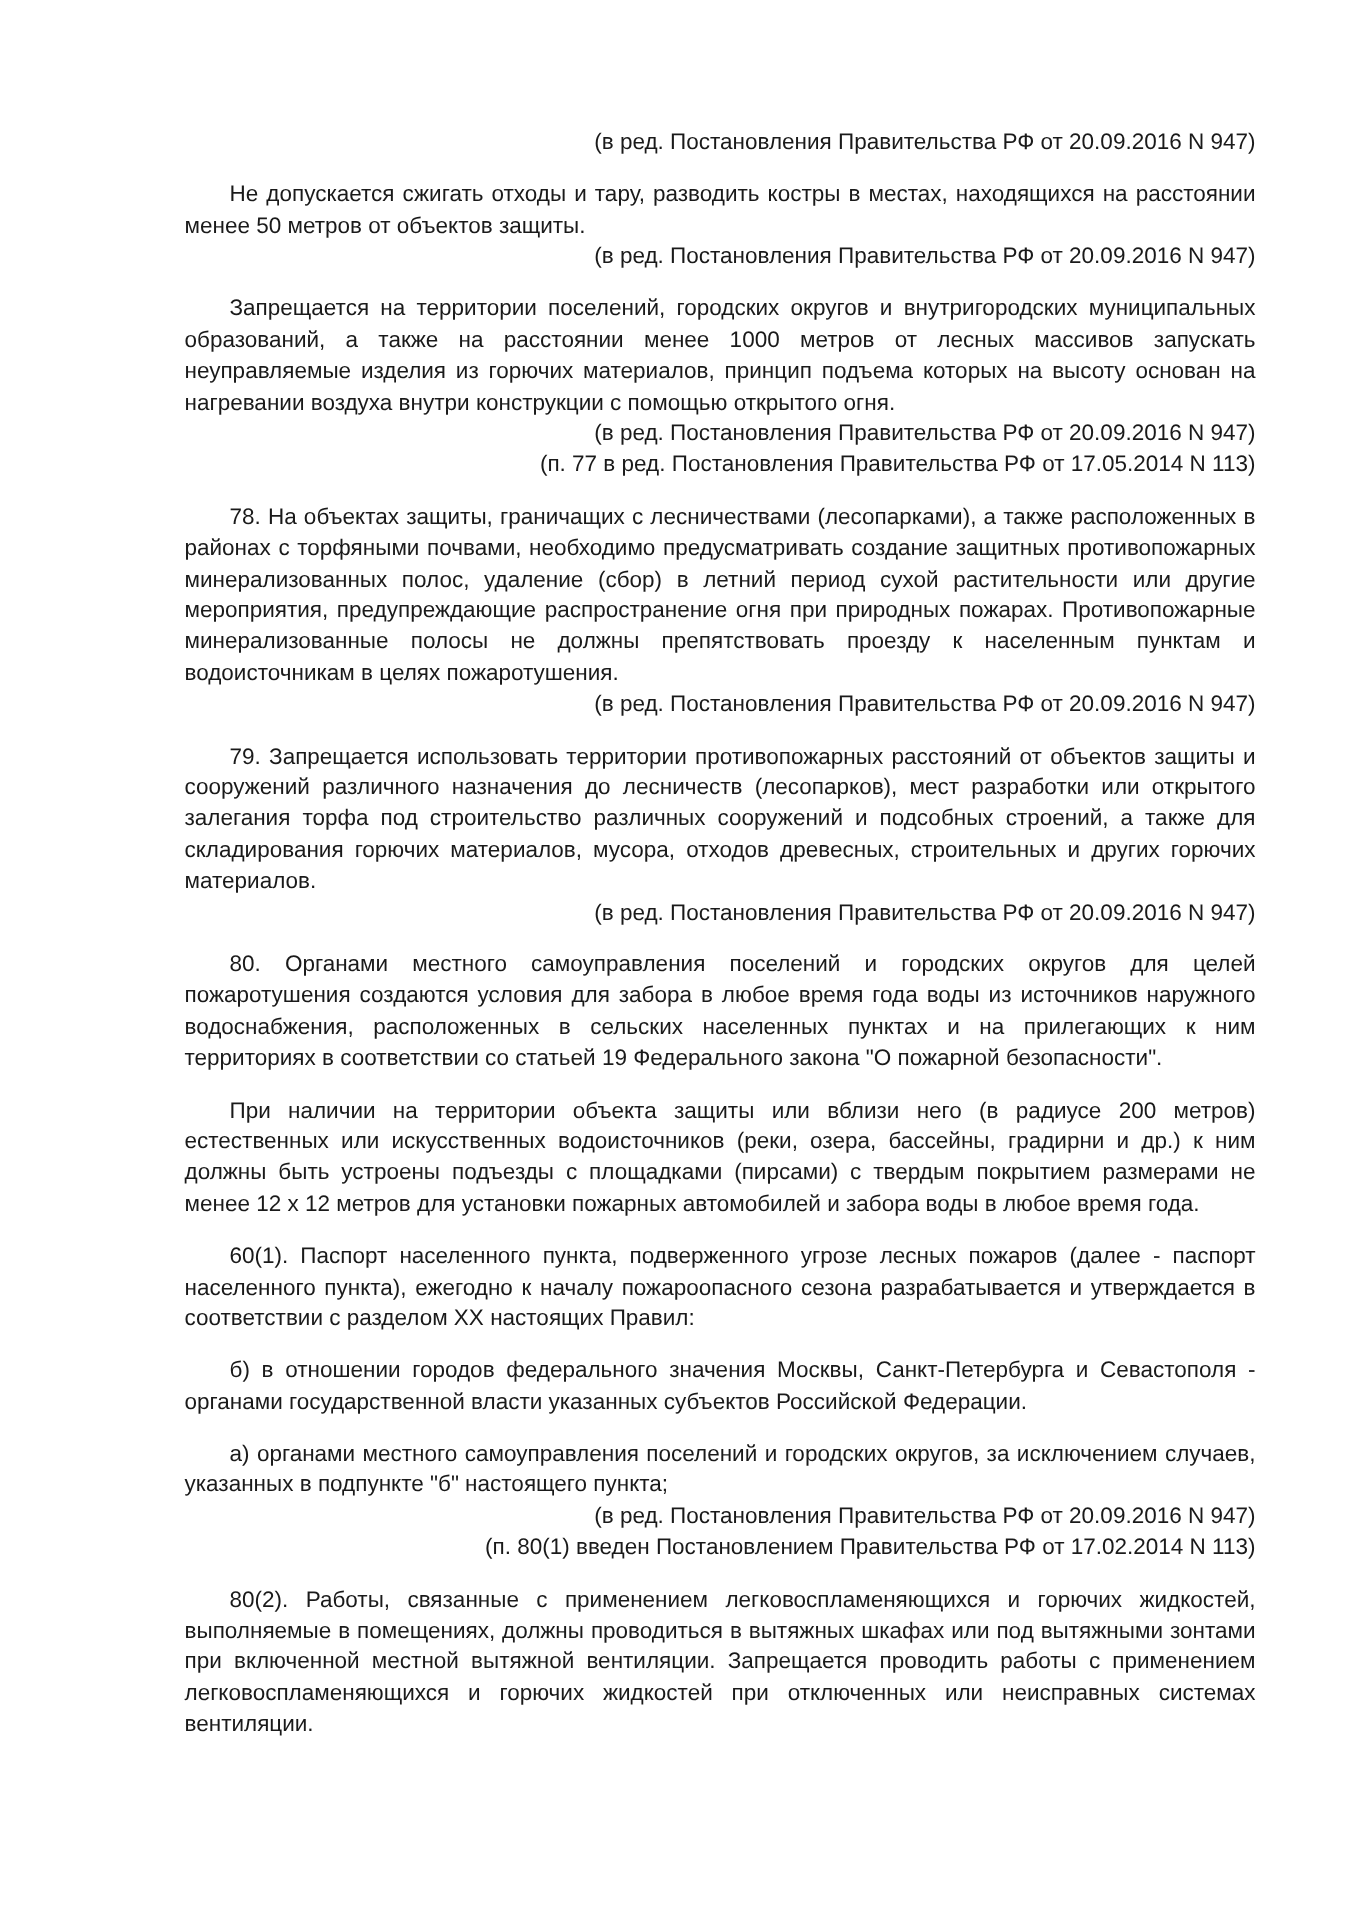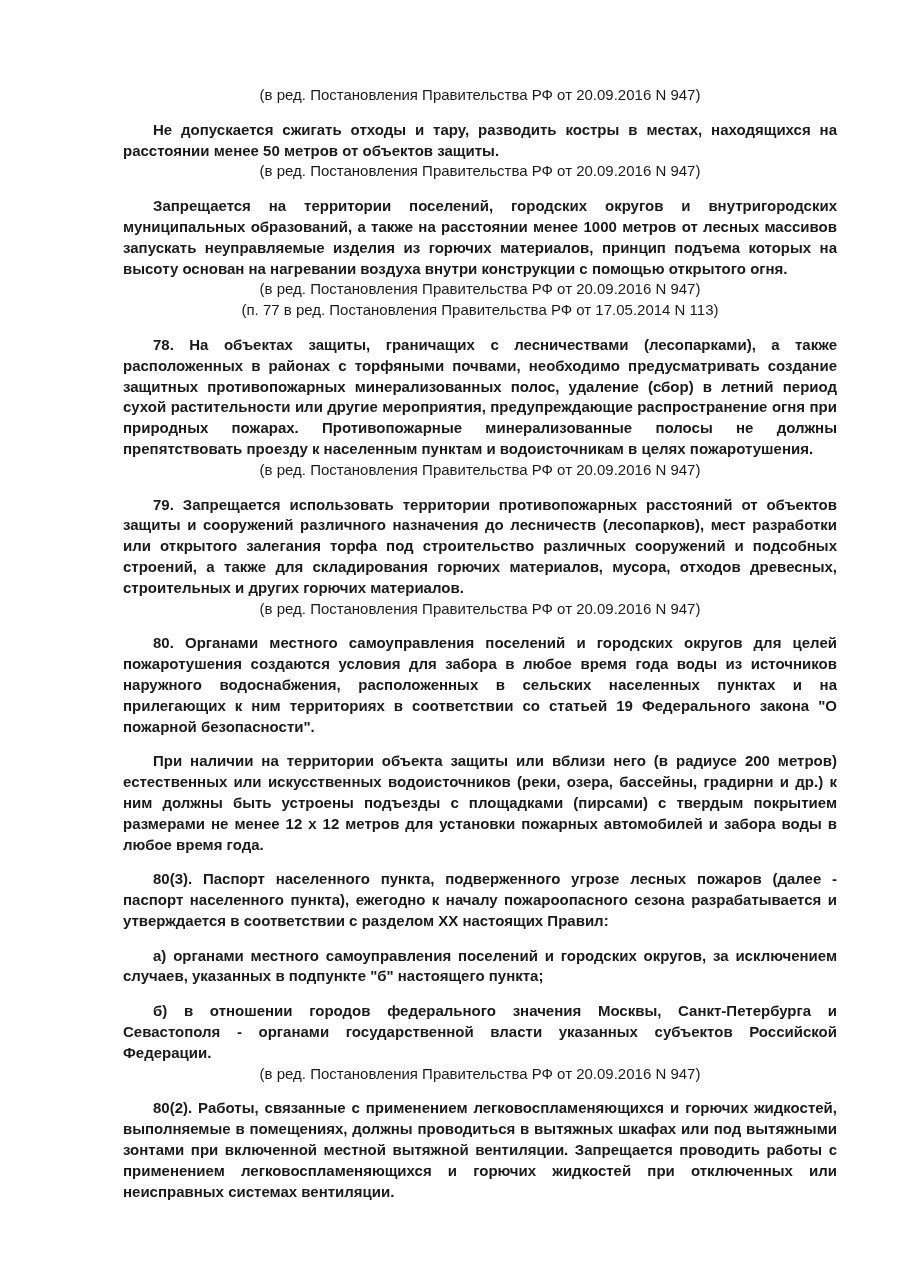--- a/index.html
+++ b/index.html
@@ -23,24 +23,23 @@
     line-height: 20.8px;
     color: #1a1a1a;
   }
   .page p {
     margin: 0;
     padding: 0;
   }
   .para {
     text-align: justify;
     text-indent: 30px;
-    font-weight: bold;
   }
   .note {
-    text-align: center;
+    text-align: right;
     text-indent: 0;
   }
   .gap {
     margin-top: 14px !important;
   }
 </style>
 </head>
 <body>
 
 <div class="page">
@@ -49,18 +48,19 @@
   <p class="note">(в ред. Постановления Правительства РФ от 20.09.2016 N 947)</p>
   <p class="para gap">Запрещается на территории поселений, городских округов и внутригородских муниципальных образований, а также на расстоянии менее 1000 метров от лесных массивов запускать неуправляемые изделия из горючих материалов, принцип подъема которых на высоту основан на нагревании воздуха внутри конструкции с помощью открытого огня.</p>
   <p class="note">(в ред. Постановления Правительства РФ от 20.09.2016 N 947)</p>
   <p class="note">(п. 77 в ред. Постановления Правительства РФ от 17.05.2014 N 113)</p>
   <p class="para gap">78. На объектах защиты, граничащих с лесничествами (лесопарками), а также расположенных в районах с торфяными почвами, необходимо предусматривать создание защитных противопожарных минерализованных полос, удаление (сбор) в летний период сухой растительности или другие мероприятия, предупреждающие распространение огня при природных пожарах. Противопожарные минерализованные полосы не должны препятствовать проезду к населенным пунктам и водоисточникам в целях пожаротушения.</p>
   <p class="note">(в ред. Постановления Правительства РФ от 20.09.2016 N 947)</p>
   <p class="para gap">79. Запрещается использовать территории противопожарных расстояний от объектов защиты и сооружений различного назначения до лесничеств (лесопарков), мест разработки или открытого залегания торфа под строительство различных сооружений и подсобных строений, а также для складирования горючих материалов, мусора, отходов древесных, строительных и других горючих материалов.</p>
   <p class="note">(в ред. Постановления Правительства РФ от 20.09.2016 N 947)</p>
   <p class="para gap">80. Органами местного самоуправления поселений и городских округов для целей пожаротушения создаются условия для забора в любое время года воды из источников наружного водоснабжения, расположенных в сельских населенных пунктах и на прилегающих к ним территориях в соответствии со статьей 19 Федерального закона "О пожарной безопасности".</p>
   <p class="para gap">При наличии на территории объекта защиты или вблизи него (в радиусе 200 метров) естественных или искусственных водоисточников (реки, озера, бассейны, градирни и др.) к ним должны быть устроены подъезды с площадками (пирсами) с твердым покрытием размерами не менее 12 х 12 метров для установки пожарных автомобилей и забора воды в любое время года.</p>
-  <p class="para gap">80(3). Паспорт населенного пункта, подверженного угрозе лесных пожаров (далее - паспорт населенного пункта), ежегодно к началу пожароопасного сезона разрабатывается и утверждается в соответствии с разделом XX настоящих Правил:</p>
+  <p class="para gap">60(1). Паспорт населенного пункта, подверженного угрозе лесных пожаров (далее - паспорт населенного пункта), ежегодно к началу пожароопасного сезона разрабатывается и утверждается в соответствии с разделом XX настоящих Правил:</p>
+  <p class="para gap">б) в отношении городов федерального значения Москвы, Санкт-Петербурга и Севастополя - органами государственной власти указанных субъектов Российской Федерации.</p>
   <p class="para gap">а) органами местного самоуправления поселений и городских округов, за исключением случаев, указанных в подпункте "б" настоящего пункта;</p>
-  <p class="para gap">б) в отношении городов федерального значения Москвы, Санкт-Петербурга и Севастополя - органами государственной власти указанных субъектов Российской Федерации.</p>
   <p class="note">(в ред. Постановления Правительства РФ от 20.09.2016 N 947)</p>
+  <p class="note">(п. 80(1) введен Постановлением Правительства РФ от 17.02.2014 N 113)</p>
   <p class="para gap">80(2). Работы, связанные с применением легковоспламеняющихся и горючих жидкостей, выполняемые в помещениях, должны проводиться в вытяжных шкафах или под вытяжными зонтами при включенной местной вытяжной вентиляции. Запрещается проводить работы с применением легковоспламеняющихся и горючих жидкостей при отключенных или неисправных системах вентиляции.</p>
 </div>
 
 </body></html>

